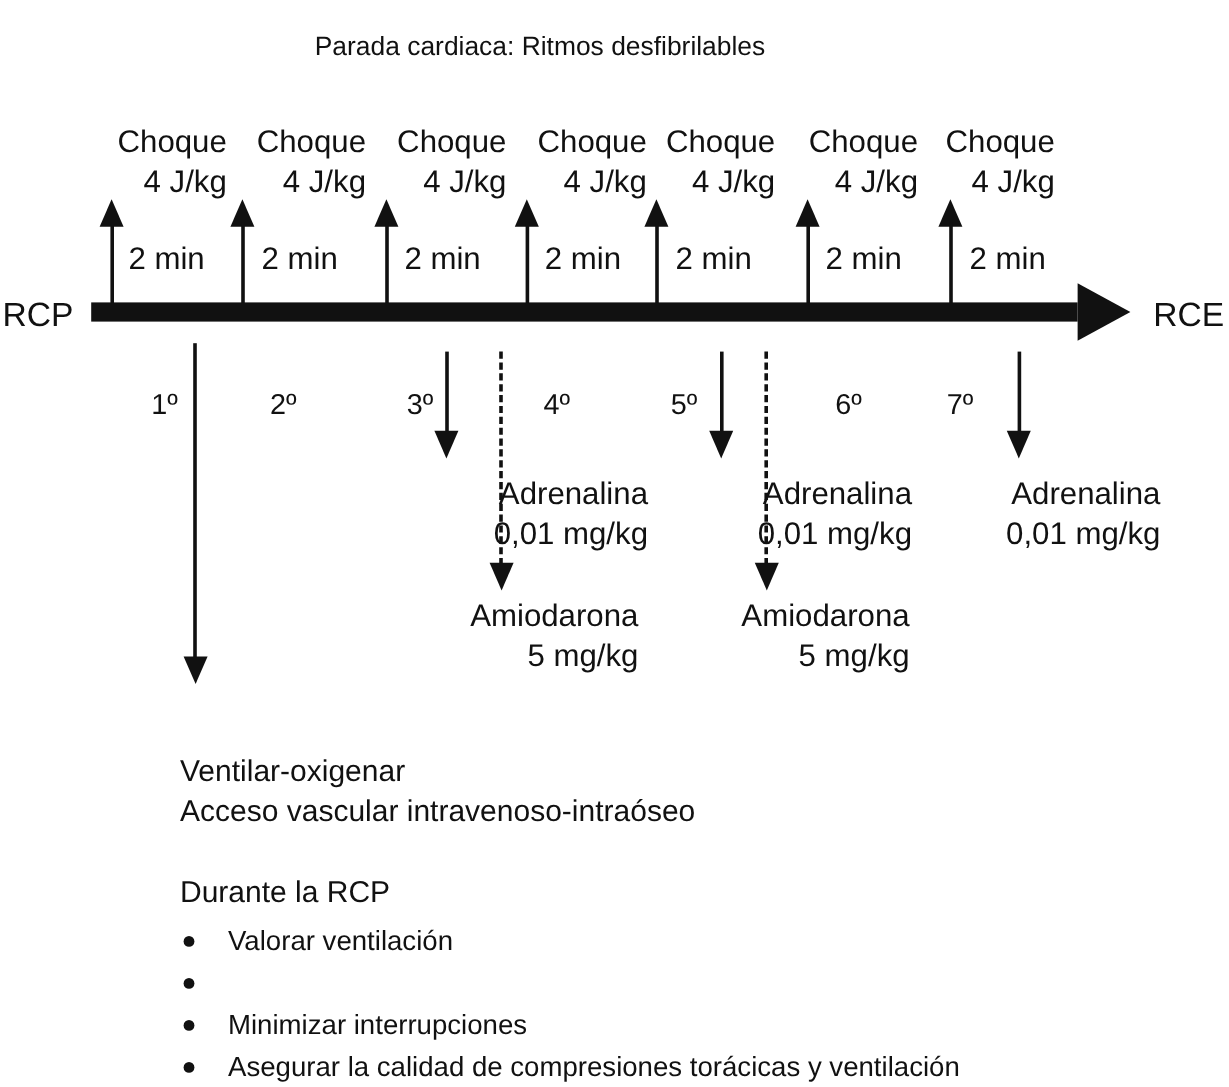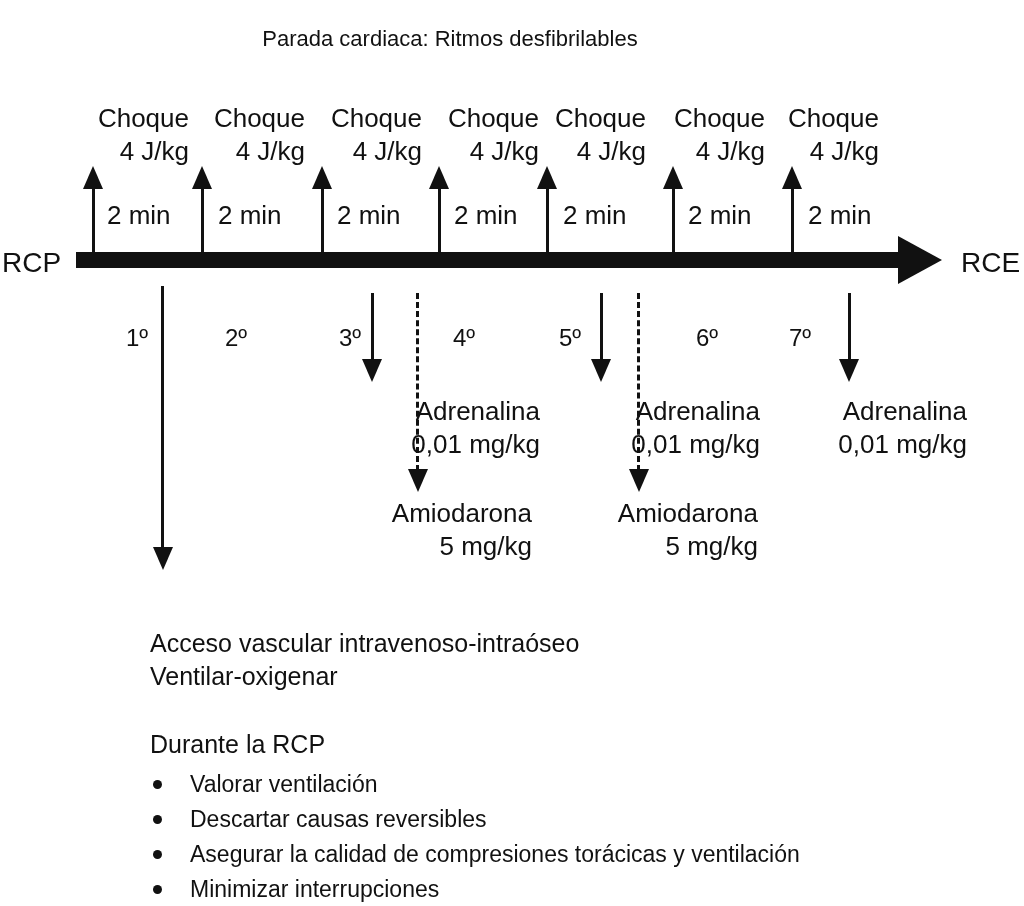--- a/index.html
+++ b/index.html
@@ -146,24 +146,24 @@
 <div class="drug" style="left:302px;top:497px">
     <span>Amiodarona</span>
     <span>5 mg/kg</span>
   </div>
 <div class="drug" style="left:528px;top:497px">
     <span>Amiodarona</span>
     <span>5 mg/kg</span>
   </div>
 
 <div class="prep">
+  <div>Ventilar-oxigenar</div>
   <div>Acceso vascular intravenoso-intraóseo</div>
-  <div>Ventilar-oxigenar</div>
 </div>
 
 <div class="during-h">Durante la RCP</div>
 
 <ul class="bullets">
   <li><span class="dot"></span><span>Valorar ventilación</span></li>
-  <li><span class="dot"></span><span>Descartar causas reversibles</span></li>
+  <li><span class="dot"></span></li>
+  <li><span class="dot"></span><span>Minimizar interrupciones</span></li>
   <li><span class="dot"></span><span>Asegurar la calidad de compresiones torácicas y ventilación</span></li>
-  <li><span class="dot"></span><span>Minimizar interrupciones</span></li>
 </ul>
 
 </body></html>

